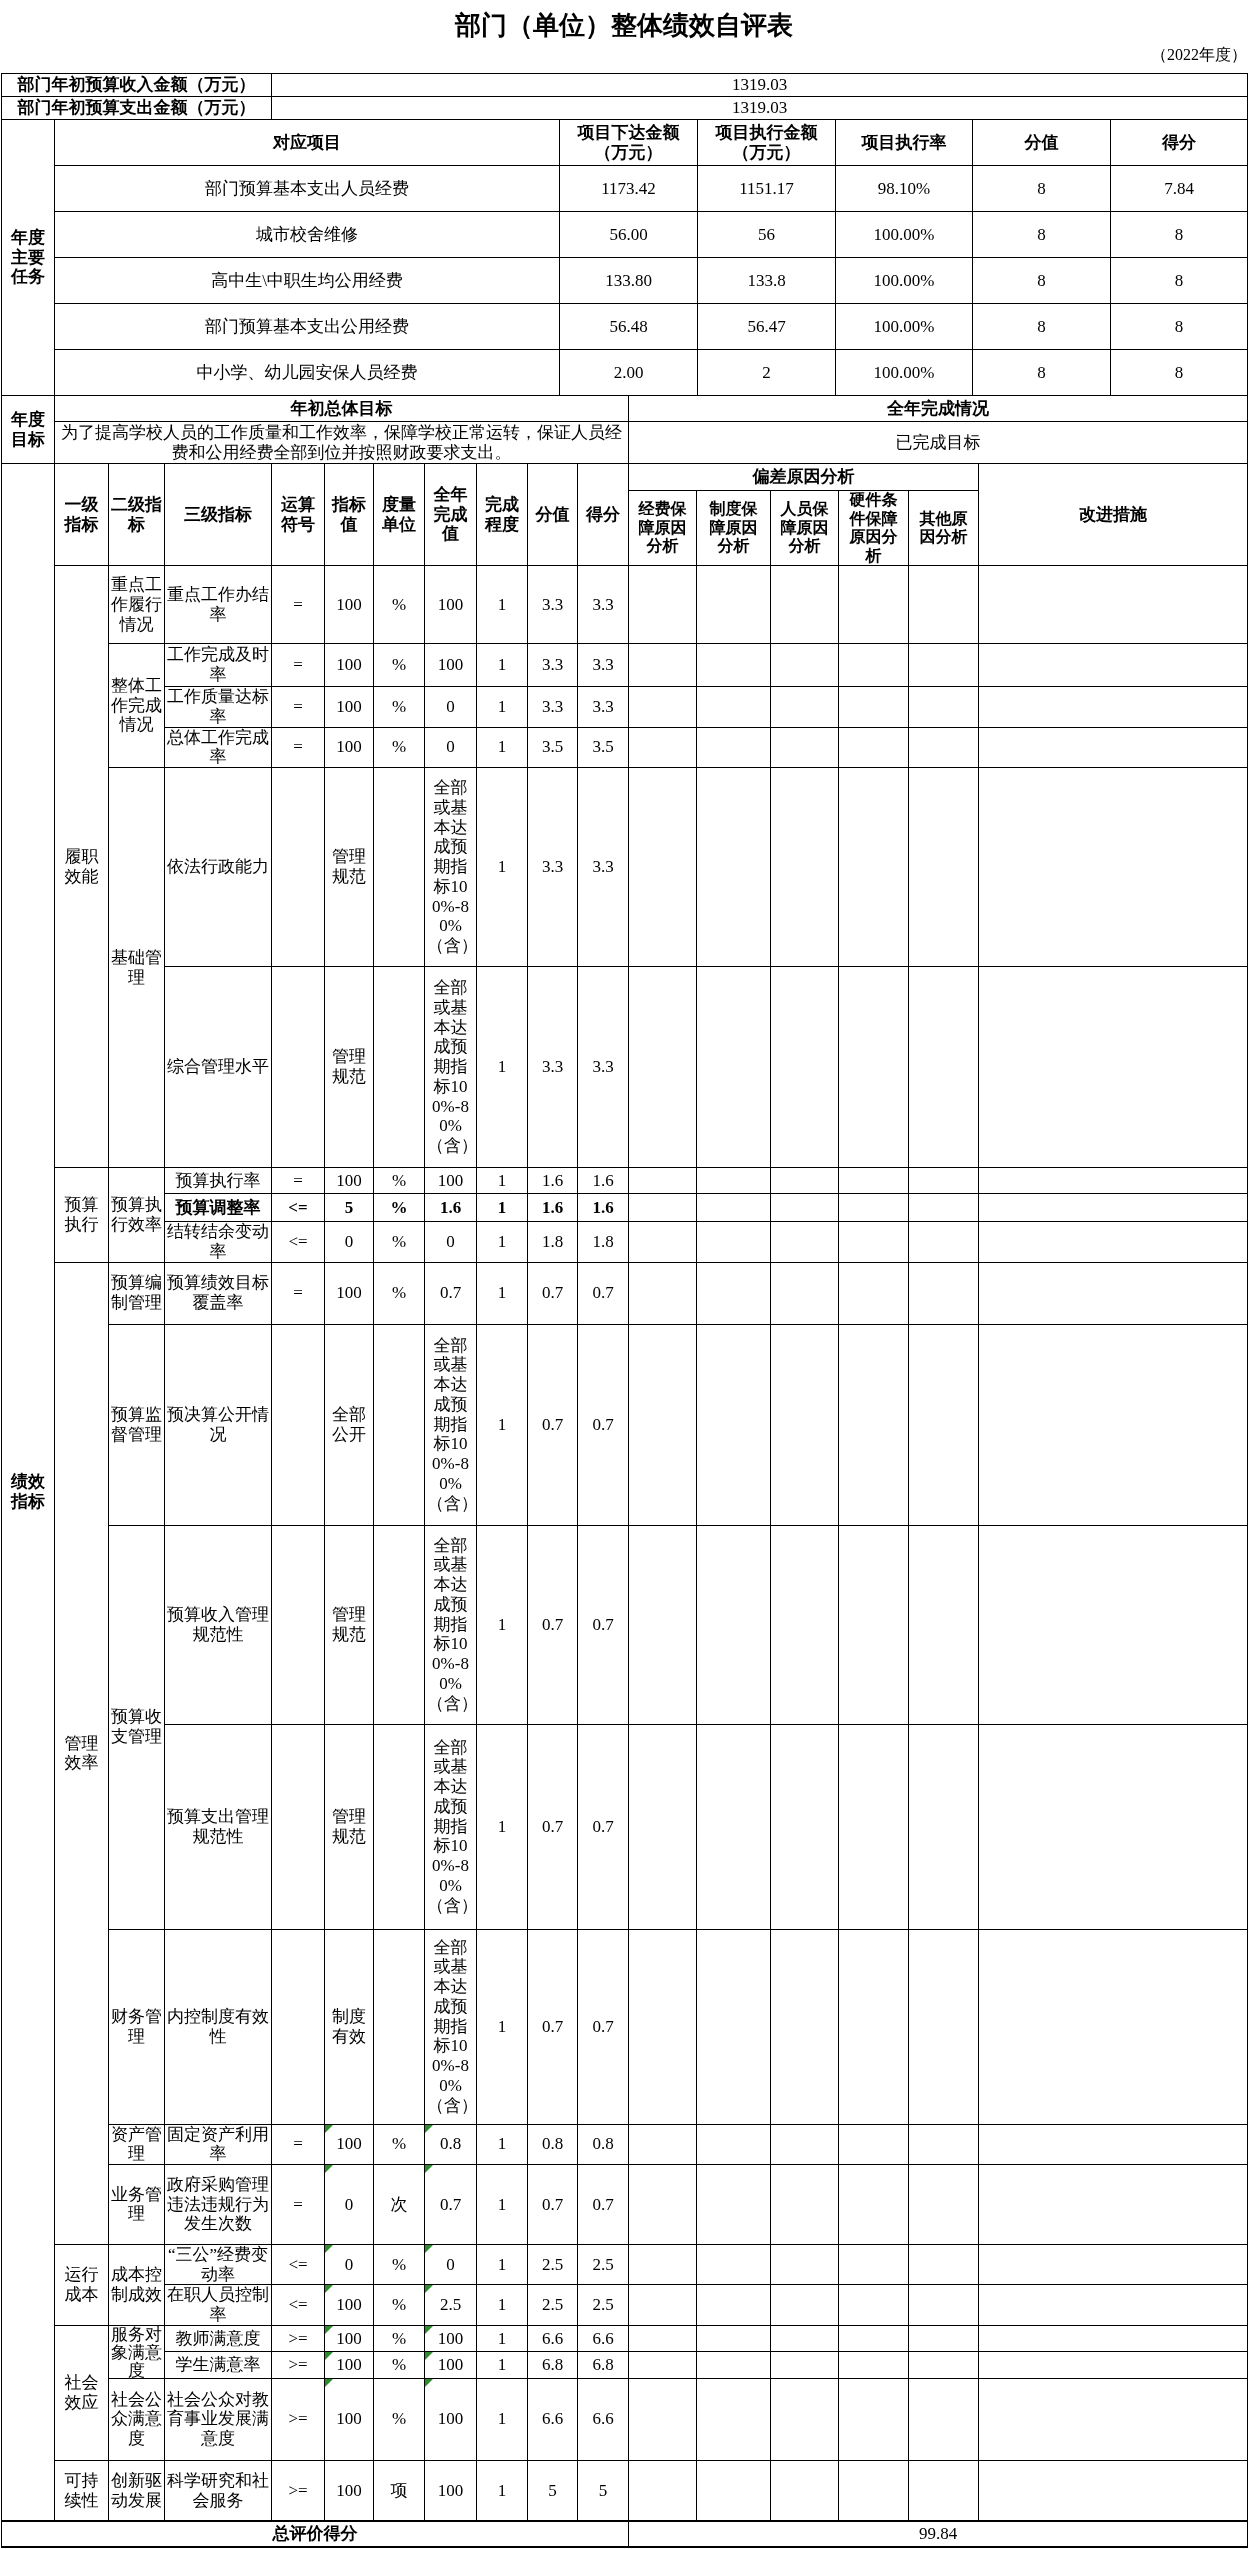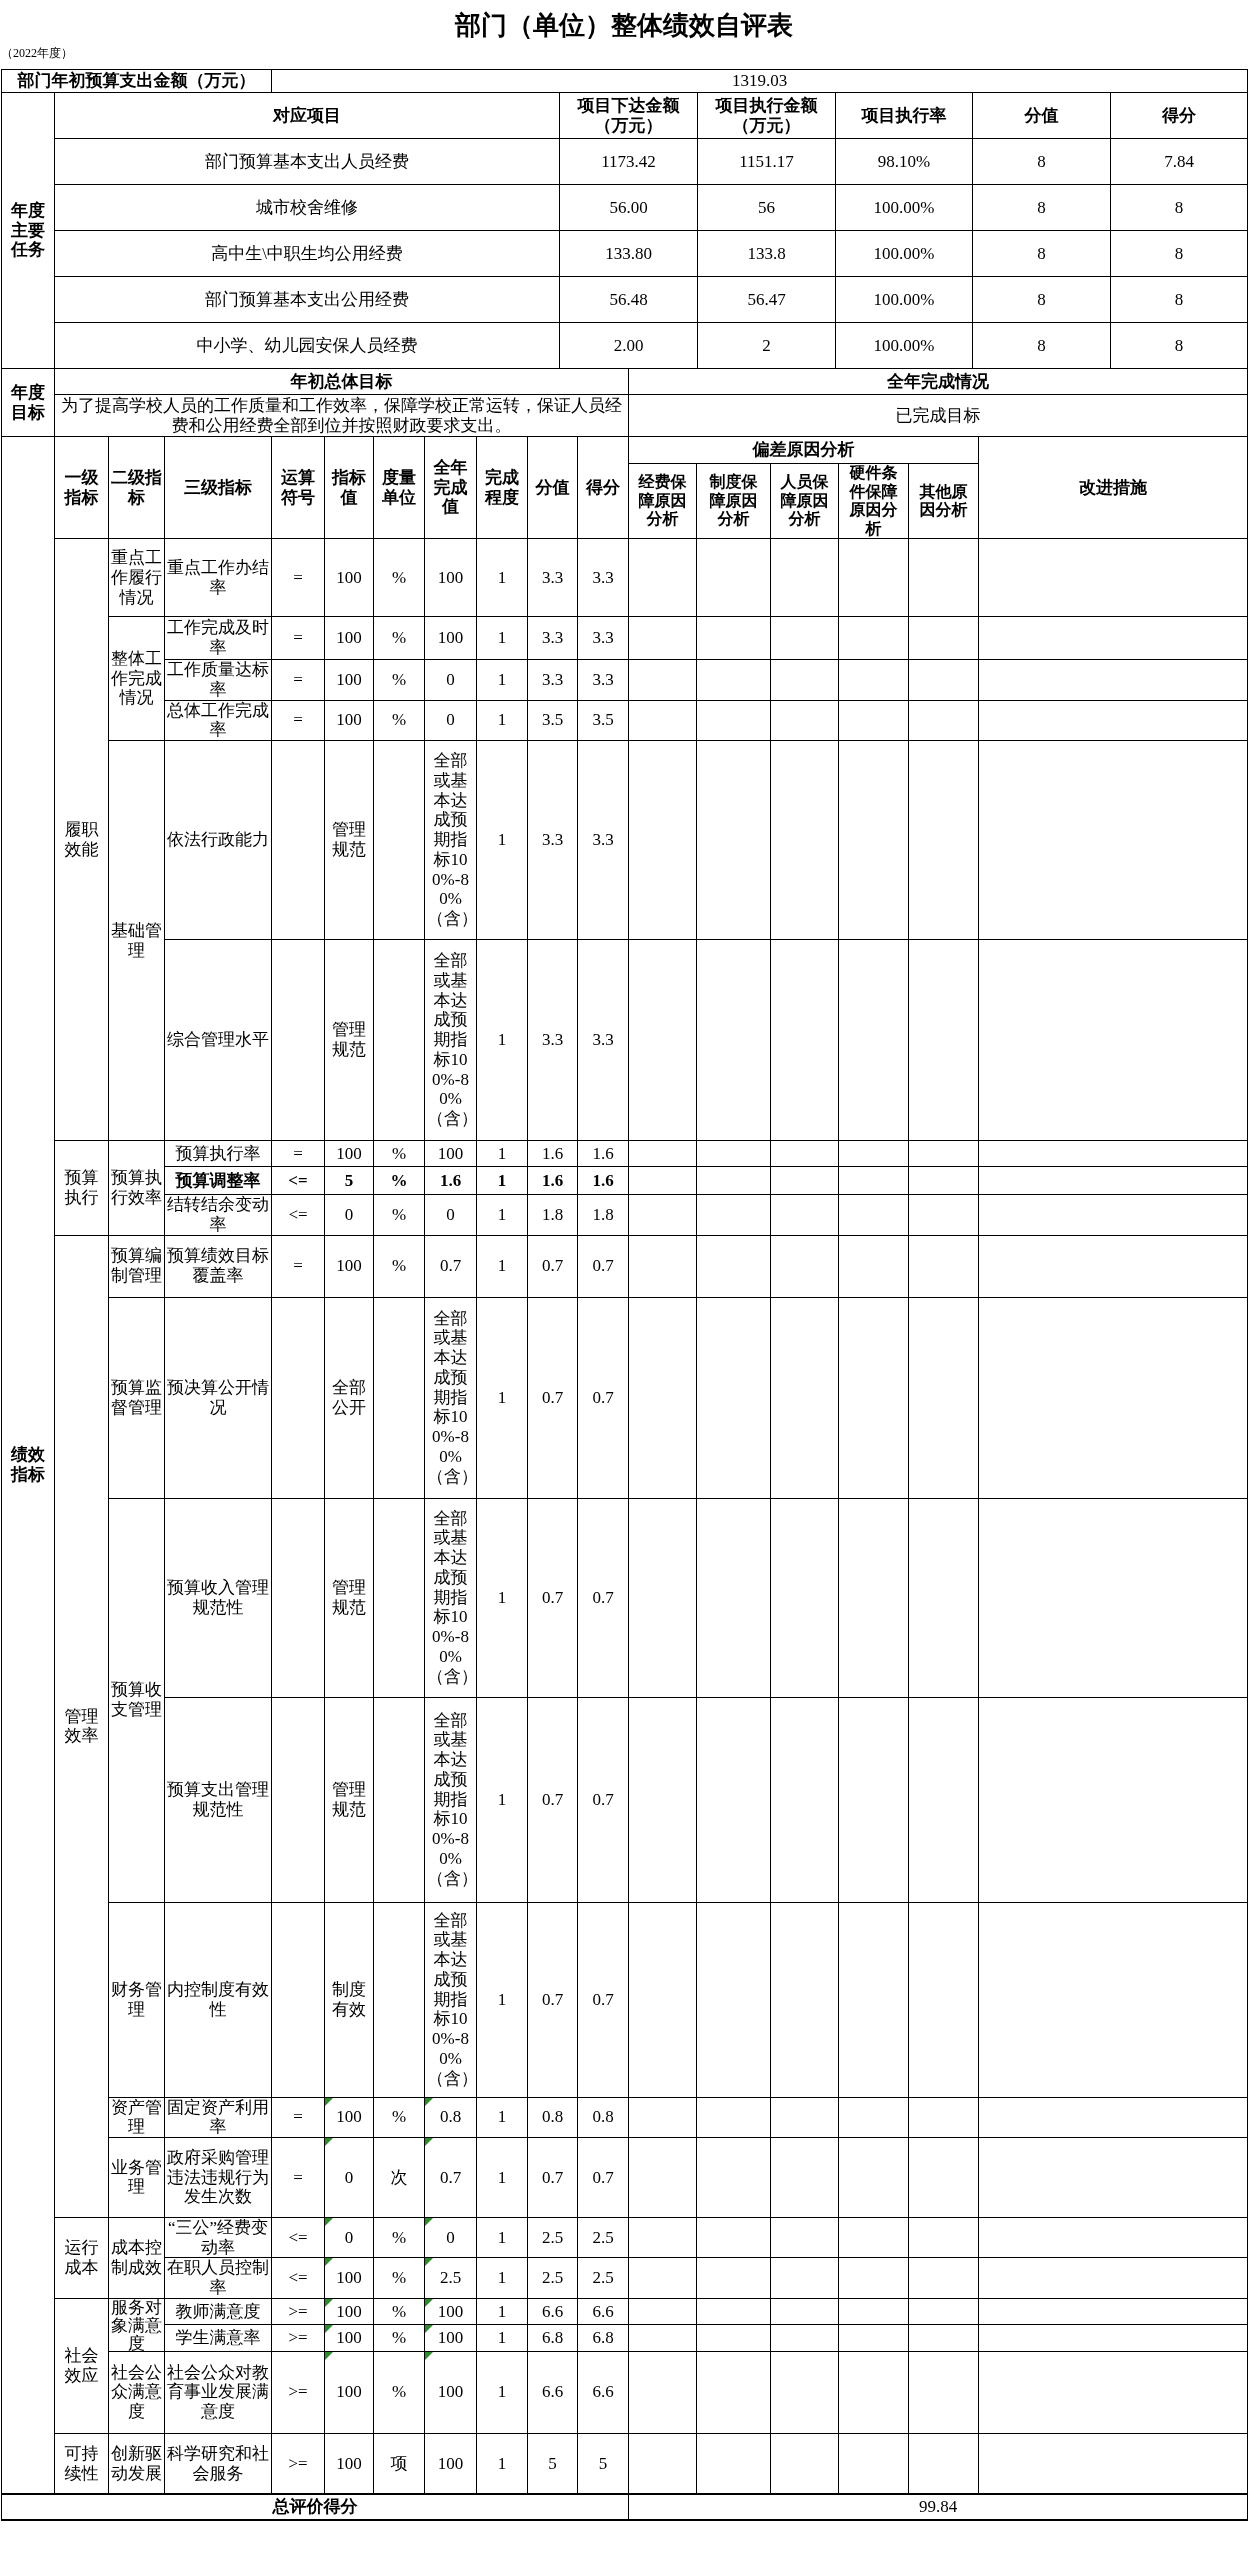--- a/index.html
+++ b/index.html
@@ -1,19 +1,19 @@
 <!DOCTYPE html>
 <html style="--green: #2e8b2e;"><head>
 <meta charset="utf-8">
 <style>
   html,body{margin:0;padding:0;background:#fff;color:#000;}
   body{width:1248px;font-family:"Liberation Serif","DejaVu Serif",serif;}
   .sheet{width:1246px;margin:0 0 0 1px;}
   .title{font-size:26px;font-weight:bold;text-align:center;padding:8px 0 2px 0;}
-  .subtitle{font-size:12px;text-align:left;padding:0 0 7px 0;}
+  .subtitle{font-size:16px;text-align:right;padding:0 0 7px 0;}
   table.tbl{border-collapse:collapse;table-layout:fixed;width:1246px;}
   table.tbl + table.tbl{margin-top:-1px;}
   td{border:1px solid #000;text-align:center;vertical-align:middle;font-size:17px;
      line-height:1.16;padding:0 2px;word-break:break-all;overflow:hidden;}
   td.hd{font-weight:bold;}
   .subhd td{font-weight:bold;font-size:16px;padding:0 6px;}
   td.green{position:relative;}
   td.green::before{content:"";position:absolute;top:0;left:0;width:0;height:0;
      border-top:8px solid var(--green,#2e8b2e);border-right:8px solid transparent;}
   tr.total td{border-top:2px solid #000;border-bottom:2px solid #000;}
@@ -26,20 +26,24 @@
 
   <div class="title">部门（单位）整体绩效自评表</div>
   <div class="subtitle">（2022年度）</div>
 
   <table class="tbl">
     <colgroup>
         <col style="width:270px">
         <col style="width:976px">
       </colgroup>
     <tbody>
+      <tr style="height:23px">
+        <td class="hd">部门年初预算收入金额（万元）</td>
+        <td>1319.03</td>
+      </tr>
       <tr style="height:23px">
         <td class="hd">部门年初预算支出金额（万元）</td>
         <td>1319.03</td>
       </tr>
     </tbody>
   </table>
 
   <table class="tbl">
     <colgroup>
       <col style="width:53px">

